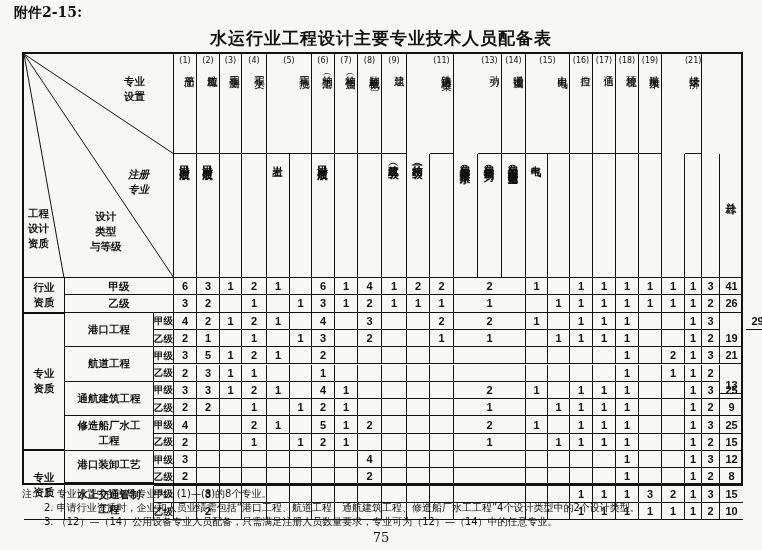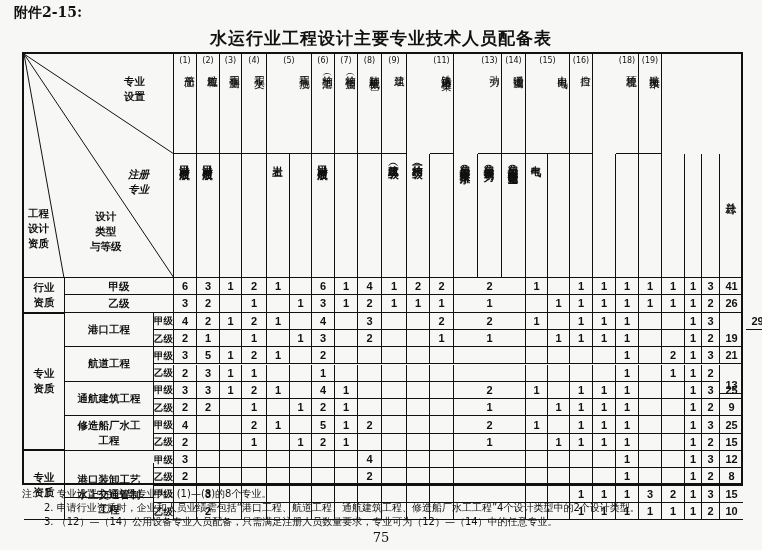--- a/index.html
+++ b/index.html
@@ -204,20 +204,26 @@
       <div class="hdr-num">(16)</div>
       <div class="vtxt">
         <span>自控</span>
       </div>
     </div>
     <div class="c" style="left: 546px; top: 100px; width: 23px; height: 124px;">
       <div class="reg">
         <span></span>
       </div>
     </div>
+    <div class="c" style="left: 569px; top: 0px; width: 23px; height: 100px;">
+      <div class="hdr-num">(17)</div>
+      <div class="vtxt">
+        <span>通信</span>
+      </div>
+    </div>
     <div class="c" style="left: 569px; top: 100px; width: 23px; height: 124px;">
       <div class="reg">
         <span></span>
       </div>
     </div>
     <div class="c" style="left: 592px; top: 0px; width: 23px; height: 100px;">
       <div class="hdr-num">(18)</div>
       <div class="vtxt">
         <span>环境工程</span>
       </div>
@@ -234,20 +240,26 @@
       </div>
     </div>
     <div class="c" style="left: 615px; top: 100px; width: 23px; height: 124px;">
       <div class="reg">
         <span></span>
       </div>
     </div>
     <div class="c" style="left: 638px; top: 100px; width: 23px; height: 124px;">
       <div class="reg">
         <span></span>
+      </div>
+    </div>
+    <div class="c" style="left: 661px; top: 0px; width: 17px; height: 100px;">
+      <div class="hdr-num">(21)</div>
+      <div class="vtxt">
+        <span>技术经济</span>
       </div>
     </div>
     <div class="c" style="left: 661px; top: 100px; width: 17px; height: 124px;">
       <div class="reg">
         <span></span>
       </div>
     </div>
     <div class="c" style="left: 678px; top: 100px; width: 18px; height: 124px;">
       <div class="reg">
         <span></span>
@@ -503,21 +515,21 @@
     <div class="cell" style="left: 546px; top: 379.7px; width: 23px; height: 17.3px;">1</div>
     <div class="cell" style="left: 569px; top: 379.7px; width: 23px; height: 17.3px;">1</div>
     <div class="cell" style="left: 592px; top: 379.7px; width: 23px; height: 17.3px;">1</div>
     <div class="cell" style="left: 615px; top: 379.7px; width: 23px; height: 17.3px;"></div>
     <div class="cell" style="left: 638px; top: 379.7px; width: 23px; height: 17.3px;"></div>
     <div class="cell" style="left: 661px; top: 379.7px; width: 17px; height: 17.3px;">1</div>
     <div class="cell" style="left: 678px; top: 379.7px; width: 18px; height: 17.3px;">2</div>
     <div class="cell" style="left: 696px; top: 379.7px; width: 23px; height: 17.3px; border-right: none;">15</div>
     <div class="lbl" style="left: 0px; top: 397px; width: 41px; height: 69.2px; white-space: pre; border-bottom: 1px solid rgb(17, 17, 17); border-top: none;">专业
 资质</div>
-    <div class="lbl" style="left: 41px; top: 409px; width: 89px; height: 34.6px; white-space: pre;">港口装卸工艺</div>
+    <div class="lbl" style="left: 41px; top: 394px; width: 89px; height: 34.6px; white-space: pre;">港口装卸工艺</div>
     <div class="lbl" style="left: 130px; top: 397px; width: 20px; height: 17.3px; font-size: 9.5px;">甲级</div>
     <div class="cell" style="left: 150px; top: 397px; width: 23px; height: 17.3px;">3</div>
     <div class="cell" style="left: 173px; top: 397px; width: 23px; height: 17.3px;"></div>
     <div class="cell" style="left: 196px; top: 397px; width: 22px; height: 17.3px;"></div>
     <div class="cell" style="left: 218px; top: 397px; width: 25px; height: 17.3px;"></div>
     <div class="cell" style="left: 243px; top: 397px; width: 23px; height: 17.3px;"></div>
     <div class="cell" style="left: 266px; top: 397px; width: 22px; height: 17.3px;"></div>
     <div class="cell" style="left: 288px; top: 397px; width: 23px; height: 17.3px;"></div>
     <div class="cell" style="left: 311px; top: 397px; width: 23px; height: 17.3px;"></div>
     <div class="cell" style="left: 334px; top: 397px; width: 24px; height: 17.3px;">4</div>

